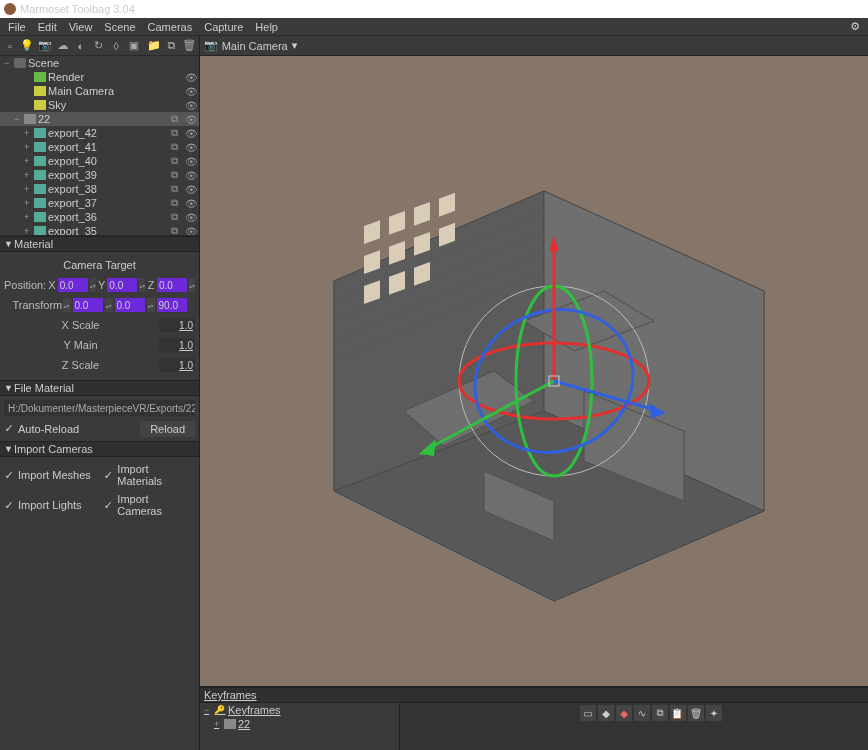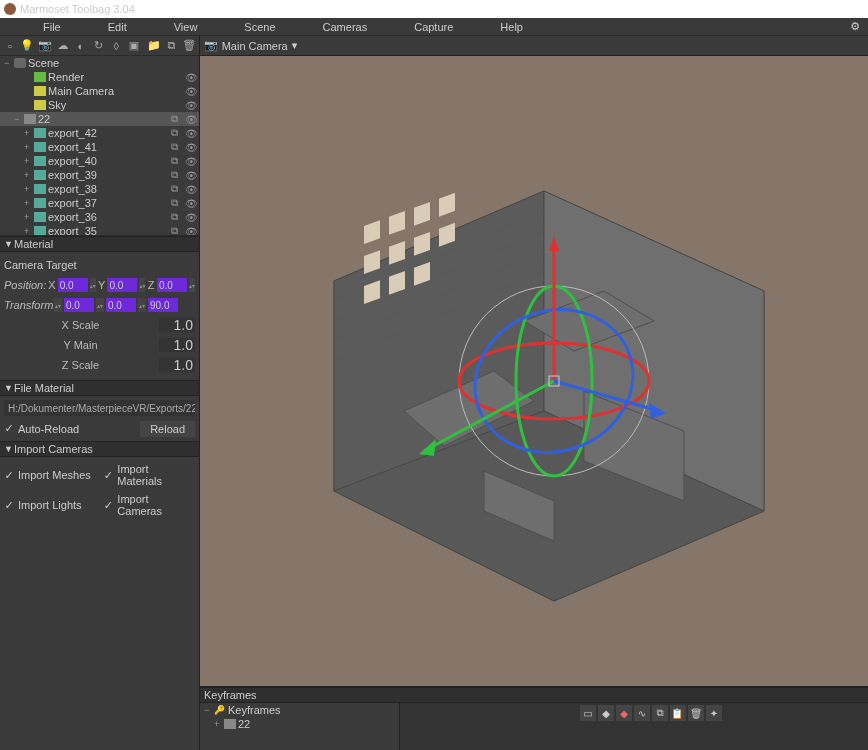--- a/index.html
+++ b/index.html
@@ -4,21 +4,21 @@
 <style>
 * { margin: 0; padding: 0; box-sizing: border-box; font-family: "Segoe UI", Tahoma, sans-serif; font-size: 11px; color: #ccc; }
 body { width: 868px; height: 750px; background: #3a3a3a; overflow: hidden; display: flex; flex-direction: column; }
 
 
 .titlebar { height: 18px; background: #fff; display: flex; align-items: center; padding: 0 4px; color: #000; }
 .titlebar .logo { width: 12px; height: 12px; background: #8b5a3c; border-radius: 50%; margin-right: 4px; }
 
 
 .menubar { height: 18px; background: #3a3a3a; display: flex; align-items: center; padding: 0 2px; border-bottom: 1px solid #2a2a2a; }
-.menubar .mi { padding: 0 6px; cursor: pointer; margin-left: 35px; }
+.menubar .mi { padding: 0 6px; cursor: pointer; }
 .settings-corner { margin-left: auto; padding-right: 6px; }
 
 
 .main { flex: 1; display: flex; min-height: 0; }
 
 
 .left { width: 200px; background: #3a3a3a; display: flex; flex-direction: column; border-right: 1px solid #222; }
 .toolbar { height: 20px; background: #3a3a3a; display: flex; align-items: center; gap: 2px; padding: 0 2px; border-bottom: 1px solid #2a2a2a; }
 .tbtn { width: 16px; height: 16px; display: flex; align-items: center; justify-content: center; cursor: pointer; color: #aaa; }
 .spacer { flex: 1; }
@@ -40,43 +40,43 @@
 .ic-sky { background: #cc4; width: 10px; height: 8px; }
 .ic-obj { background: #888; width: 10px; height: 8px; }
 .ic-mesh { background: #5a9; width: 10px; height: 8px; }
 
 
 .phdr { height: 16px; background: #2f2f2f; display: flex; align-items: center; padding: 0 4px; color: #ddd; border-top: 1px solid #222; border-bottom: 1px solid #222; }
 .phdr .arr { width: 10px; font-size: 9px; }
 
 
 .panel { background: #3a3a3a; padding: 4px; }
-.srow { height: 18px; display: flex; align-items: center; gap: 2px; margin-bottom: 2px; }
-.srow .lab { width: 48px; color: #bbb; font-style: italic; }
+.srow { height: 18px; display: flex; align-items: center; gap: 2px; margin-bottom: 2px; justify-content: center; }
+.srow .lab { width: 48px; color: #bbb; }
 .srow .ax { width: 10px; text-align: center; color: #bbb; }
 .num { background: #6d28d9; border: none; color: #ccc; width: 30px; height: 14px; padding: 0 2px; font-size: 10px; }
 .spinbtn { width: 8px; height: 14px; background: #444; display: flex; flex-direction: column; justify-content: center; align-items: center; font-size: 6px; color: #888; }
 .scalelbl { flex: 1; text-align: center; color: #bbb; }
-.scalenum { background: #333; border: none; color: #ccc; width: 36px; height: 14px; text-align: right; padding: 0 2px; font-size: 14px; }
+.scalenum { background: #333; border: none; color: #ccc; width: 36px; height: 14px; text-align: right; padding: 0 2px; font-size: 10px; text-decoration: underline; }
 
 
 .pathbox { background: #333; height: 16px; display: flex; align-items: center; padding: 0 4px; color: #aaa; font-size: 10px; overflow: hidden; white-space: nowrap; }
 .btnrow { display: flex; align-items: center; gap: 4px; margin-top: 4px; }
 .btn { background: #444; padding: 2px 10px; cursor: pointer; text-align: center; }
 .chk { display: flex; align-items: center; gap: 4px; margin: 2px 0; }
 .chk .cm { width: 10px; text-align: center; }
 .chkgrid { display: grid; grid-template-columns: 1fr 1fr; gap: 2px 8px; }
 
 
 .viewarea { flex: 1; display: flex; flex-direction: column; background: #86766a; position: relative; }
 .vhead { height: 20px; background: #3a3a3a; display: flex; align-items: center; padding: 0 4px; gap: 4px; border-bottom: 1px solid #222; }
 .viewport { flex: 1; position: relative; background: #86766a; overflow: hidden; }
 
 
-.kf { height: 64px; background: #3a3a3a; border-top: 1px solid #222; display: flex; flex-direction: column; }
+.kf { height: 64px; background: #3a3a3a; border-top: 1px solid #222; display: flex; flex-direction: column; text-decoration: underline; }
 .kfbody { flex: 1; display: flex; }
 .kfleft { width: 200px; background: #3a3a3a; border-right: 1px solid #222; }
 .kfright { flex: 1; background: #333; position: relative; }
 .kftoolbar { position: absolute; top: 2px; left: 180px; display: flex; gap: 2px; }
 .kfbtn { width: 16px; height: 16px; background: #444; display: flex; align-items: center; justify-content: center; font-size: 10px; cursor: pointer; }
 
 
 .scene3d { position: absolute; left: 50%; top: 50%; transform: translate(-50%, -50%); }
 </style>
 </head>

